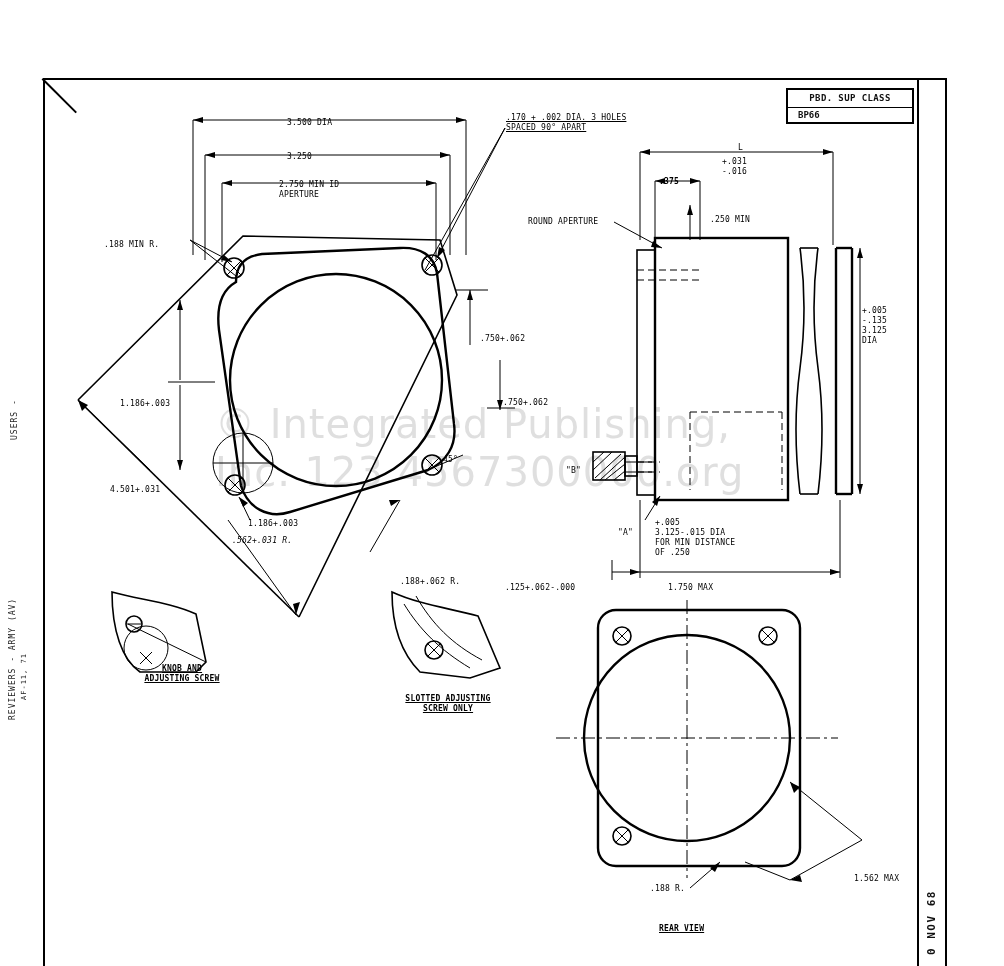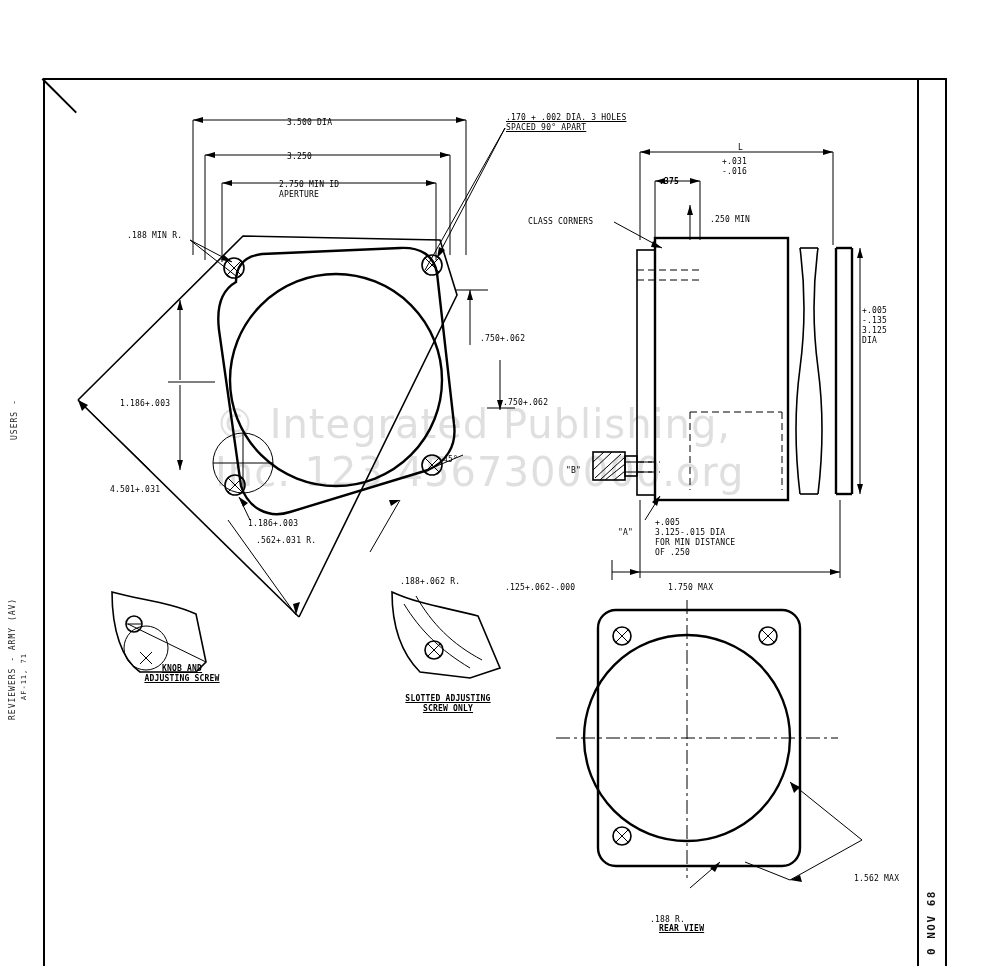--- a/index.html
+++ b/index.html
@@ -138,20 +138,24 @@
 </style>
 </head>
 <body>
 
 <div class="sheet">
 
   <div class="frame-outer"></div>
   <div class="frame-inner-right"></div>
   <div class="corner-notch"></div>
 
+  <div class="title-block">
+    <div class="tb-row1">PBD. SUP CLASS</div>
+    <div class="tb-row2">BP66</div>
+  </div>
 
   <div class="vert-text" style="left:10px; top:440px;">USERS -</div>
   <div class="vert-text" style="left:8px; top:720px;">REVIEWERS - ARMY (AV)</div>
   <div class="vert-text small" style="left:20px; top:700px;">AF-11, 71</div>
 
   <div class="vert-date" style="left:925px; top:955px;">0 NOV 68</div>
 
   <div class="watermark">© Integrated Publishing, Inc. 123 4567300000.org</div>
 
   <svg width="1004" height="966">
@@ -420,52 +424,52 @@
       <line class="ln thin" x1="428" y1="644" x2="440" y2="656"></line>
       <line class="ln thin" x1="440" y1="644" x2="428" y2="656"></line>
     </g>
 
   </svg>
 
   <div class="lbl" style="left:287px; top:118px;">3.500 DIA</div>
   <div class="lbl" style="left:287px; top:152px;">3.250</div>
   <div class="lbl" style="left:279px; top:180px;">2.750 MIN ID
 APERTURE</div>
-  <div class="lbl" style="left:104px; top:231px;margin-left:23px;">.188 MIN R.</div>
+  <div class="lbl" style="left:104px; top:240px;">.188 MIN R.</div>
   <div class="lbl" style="left:506px; top:113px;text-decoration:underline;">.170 + .002 DIA. 3 HOLES
 SPACED 90° APART</div>
   <div class="lbl" style="left:480px; top:334px;">.750+.062</div>
   <div class="lbl" style="left:503px; top:398px;">.750+.062</div>
   <div class="lbl" style="left:120px; top:399px;">1.186+.003</div>
   <div class="lbl" style="left:248px; top:519px;">1.186+.003</div>
   <div class="lbl" style="left:110px; top:485px;">4.501+.031</div>
-  <div class="lbl" style="left:256px; top:536px;">.562+.031 R.</div>
+  <div class="lbl" style="left:232px; top:536px;font-style:italic;">.562+.031 R.</div>
   <div class="lbl" style="left:400px; top:549px;margin-top:28px;">.188+.062 R.</div>
   <div class="lbl" style="left:443px; top:455px;">45°</div>
 
   <div class="lbl" style="left:738px; top:143px;">L</div>
   <div class="lbl" style="left:722px; top:157px;">+.031
 -.016</div>
   <div class="lbl" style="left:659px; top:177px;font-weight:bold;">.375</div>
   <div class="lbl" style="left:710px; top:215px;">.250 MIN</div>
-  <div class="lbl" style="left:528px; top:217px;">CLASS CORNERS</div>
+  <div class="lbl" style="left:528px; top:217px;">ROUND APERTURE</div>
   <div class="lbl" style="left:862px; top:306px;">+.005
 -.135
 3.125
 DIA</div>
   <div class="lbl" style="left:566px; top:466px;">"B"</div>
   <div class="lbl" style="left:618px; top:528px;">"A"</div>
   <div class="lbl" style="left:655px; top:518px;">+.005
 3.125-.015 DIA
 FOR MIN DISTANCE
 OF .250</div>
   <div class="lbl" style="left:505px; top:583px;">.125+.062-.000</div>
   <div class="lbl" style="left:668px; top:583px;">1.750 MAX</div>
 
-  <div class="lbl" style="left:650px; top:884px;margin-top:31px;">.188 R.</div>
+  <div class="lbl" style="left:650px; top:884px;">.188 R.</div>
   <div class="lbl" style="left:808px; top:874px;margin-left:46px;">1.562 MAX</div>
   <div class="lbl b u" style="left:659px; top:924px;">REAR VIEW</div>
 
   <div class="lbl b u c" style="left:122px; top:664px; width:120px;">KNOB AND
 ADJUSTING SCREW</div>
   <div class="lbl b u c" style="left:378px; top:694px; width:140px;">SLOTTED ADJUSTING
 SCREW ONLY</div>
 
 </div>
 

